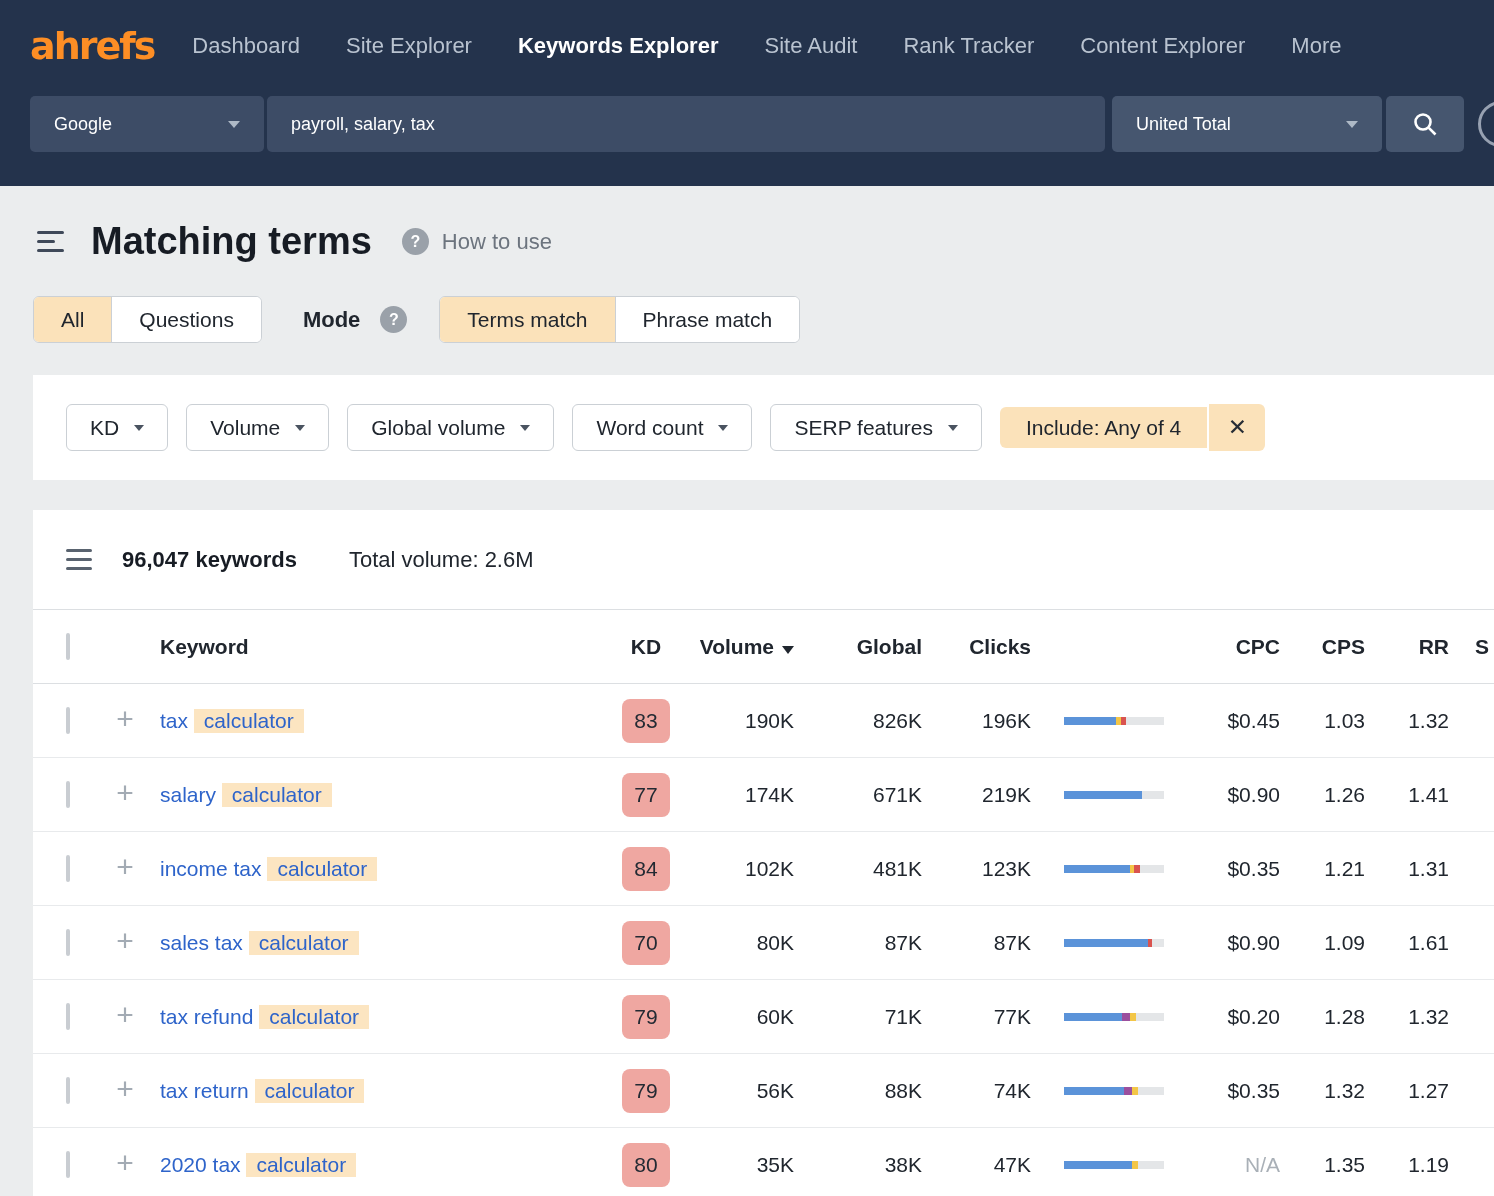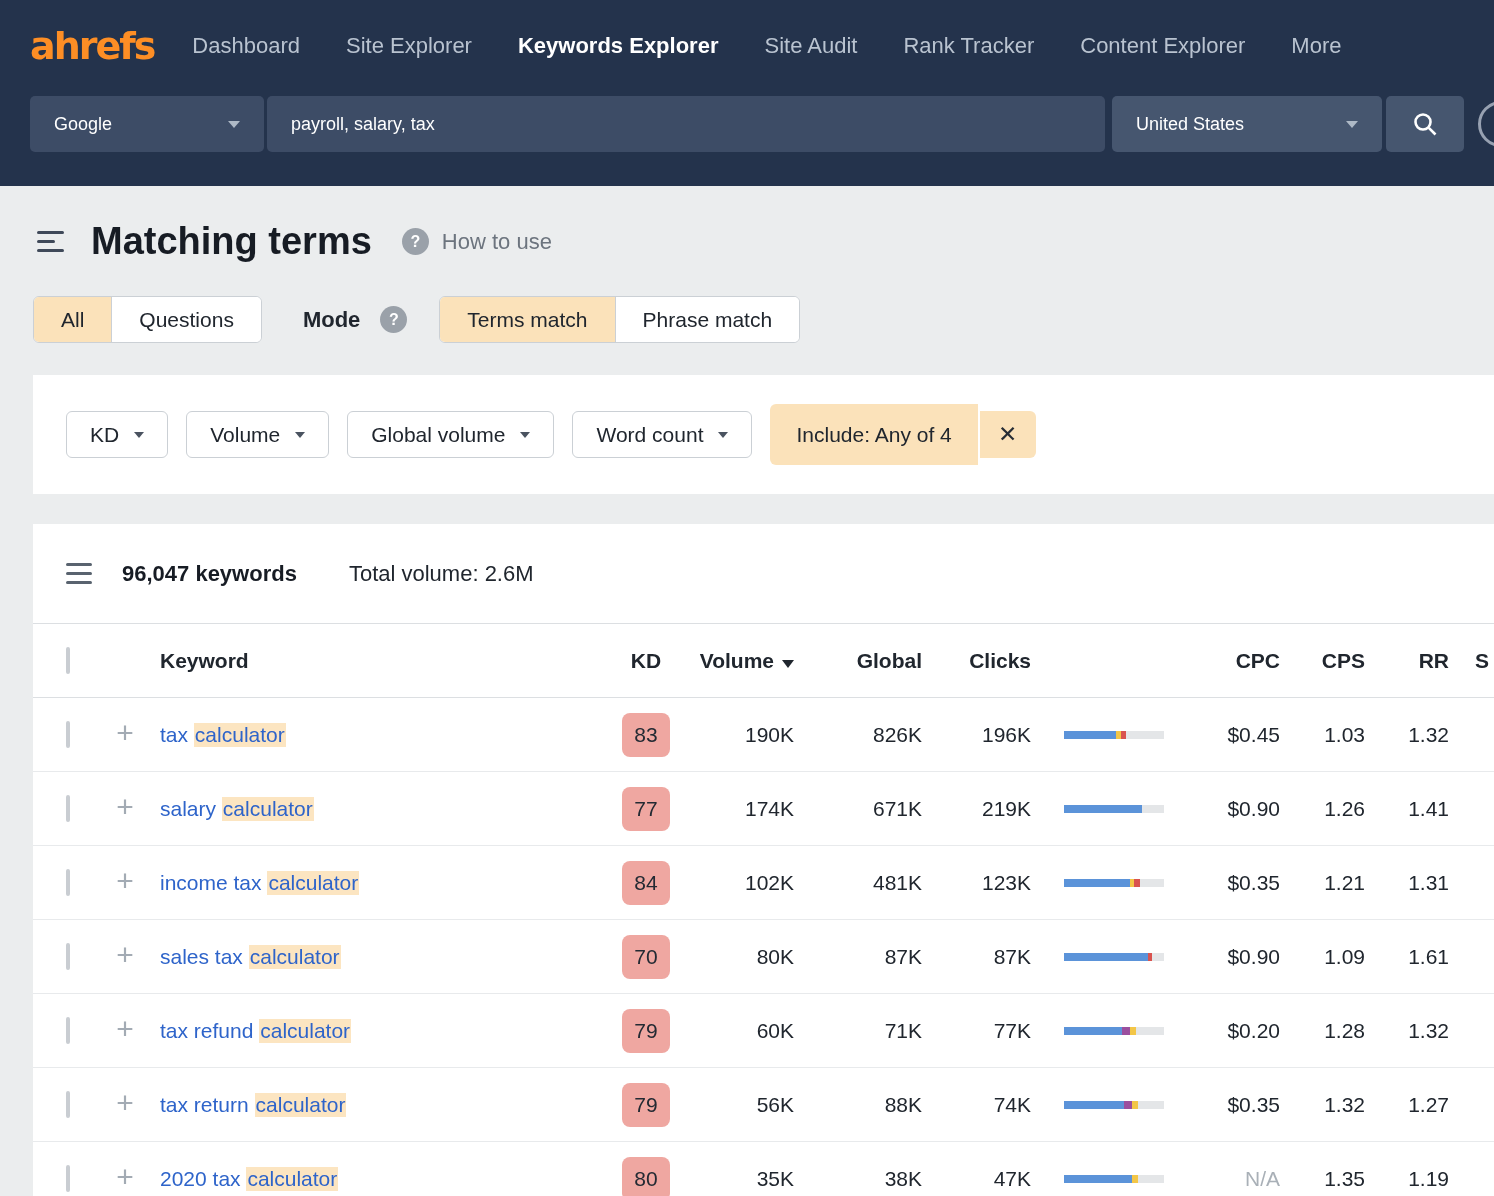--- a/index.html
+++ b/index.html
@@ -85,21 +85,21 @@
     background:#fff; margin-top:32px; margin-left:33px; width:calc(100% - 33px);
     padding:29px 0 29px 33px; display:flex; align-items:center; overflow:hidden;
   }
   .filter-btn {
     display:inline-flex; align-items:center; gap:15px; height:47px; padding:0 23px;
     border:1px solid #cbd0d5; border-radius:6px; background:#fff; font-size:21px;
     color:#20262e; cursor:pointer; font-family:inherit; margin-right:18px;
   }
   .filter-btn .caret-down { border-top-color:#4a5360; border-left-width:5px; border-right-width:5px; border-top-width:6px; }
   .include-chip {
-    display:inline-flex; align-items:center; height:61px; padding:16px 26px;
+    display:inline-flex; align-items:center; height:41px; padding:16px 26px;
     background:#fbe2ba; border-radius:6px 0 0 6px; font-size:21px; cursor:pointer;
   }
   .include-x {
     width:56px; height:47px; background:#fbe2ba; border:none; border-radius:0 6px 6px 0;
     margin-left:2px; font-size:23px; color:#272d35; cursor:pointer; font-family:inherit;
   }
 
   
   .table-panel { background:#fff; margin-top:30px; margin-left:33px; width:calc(100% - 33px); overflow:hidden; }
   .info-row { height:100px; display:flex; align-items:center; padding-left:33px; border-bottom:1px solid #dcdfe2; }
@@ -124,21 +124,21 @@
   .col-cpc { width:116px; text-align:right; }
   .col-cps { width:85px; text-align:right; }
   .col-rr { width:84px; text-align:right; }
   .col-sf { width:45px; padding-left:26px; overflow:hidden; }
 
   .sort-arrow {
     width:0; height:0; border-left:6px solid transparent; border-right:6px solid transparent;
     border-top:8px solid #20262e; display:inline-block; margin-left:8px;
   }
   .kw-link { color:#2e64ca; text-decoration:none; cursor:pointer; }
-  .kw-hl { background:#fce5c1; border-radius:3px; padding:3px 1px; }
+  .kw-hl { background:#fce5c1; border-radius:3px; padding:3px 10px; }
   .kd-badge {
     display:inline-block; width:48px; height:44px; line-height:44px; border-radius:8px;
     background:#efa7a1; color:#232a33; text-align:center; font-size:21px;
   }
   .bar-track { width:100px; height:8px; background:#e4e6e8; display:flex; overflow:hidden; }
   .bar-track span { display:block; height:8px; }
   .na { color:#a9b0b7; }
 </style>
 </head>
 <body>
@@ -156,21 +156,21 @@
       <a class="nav-item">More</a>
     </nav>
   </div>
   <div class="search-row">
     <div class="select engine">
       <span>Google</span>
       <span class="caret-down"></span>
     </div>
     <input class="query-input" value="payroll, salary, tax" style="">
     <div class="select country">
-      <span>United States</span>
+      <span>United Total</span>
       <span class="caret-down"></span>
     </div>
     <button class="search-btn">
       <svg width="26" height="26" viewBox="0 0 26 26">
         <circle cx="11" cy="11" r="7.5" fill="none" stroke="#ffffff" stroke-width="2.6"></circle>
         <line x1="16.8" y1="16.8" x2="23.5" y2="23.5" stroke="#ffffff" stroke-width="2.6"></line>
       </svg>
     </button>
     <div class="partial-avatar"></div>
   </div>
@@ -209,20 +209,24 @@
     <button class="filter-btn">
       <span>Volume</span>
       <span class="caret-down"></span>
     </button>
     <button class="filter-btn">
       <span>Global volume</span>
       <span class="caret-down"></span>
     </button>
     <button class="filter-btn">
       <span>Word count</span>
+      <span class="caret-down"></span>
+    </button>
+    <button class="filter-btn">
+      <span>SERP features</span>
       <span class="caret-down"></span>
     </button>
     <div class="include-chip">Include: Any of 4</div>
     <button class="include-x">✕</button>
   </div>
 
   <div class="table-panel">
     <div class="info-row">
       <span class="burger">
           <i></i>

